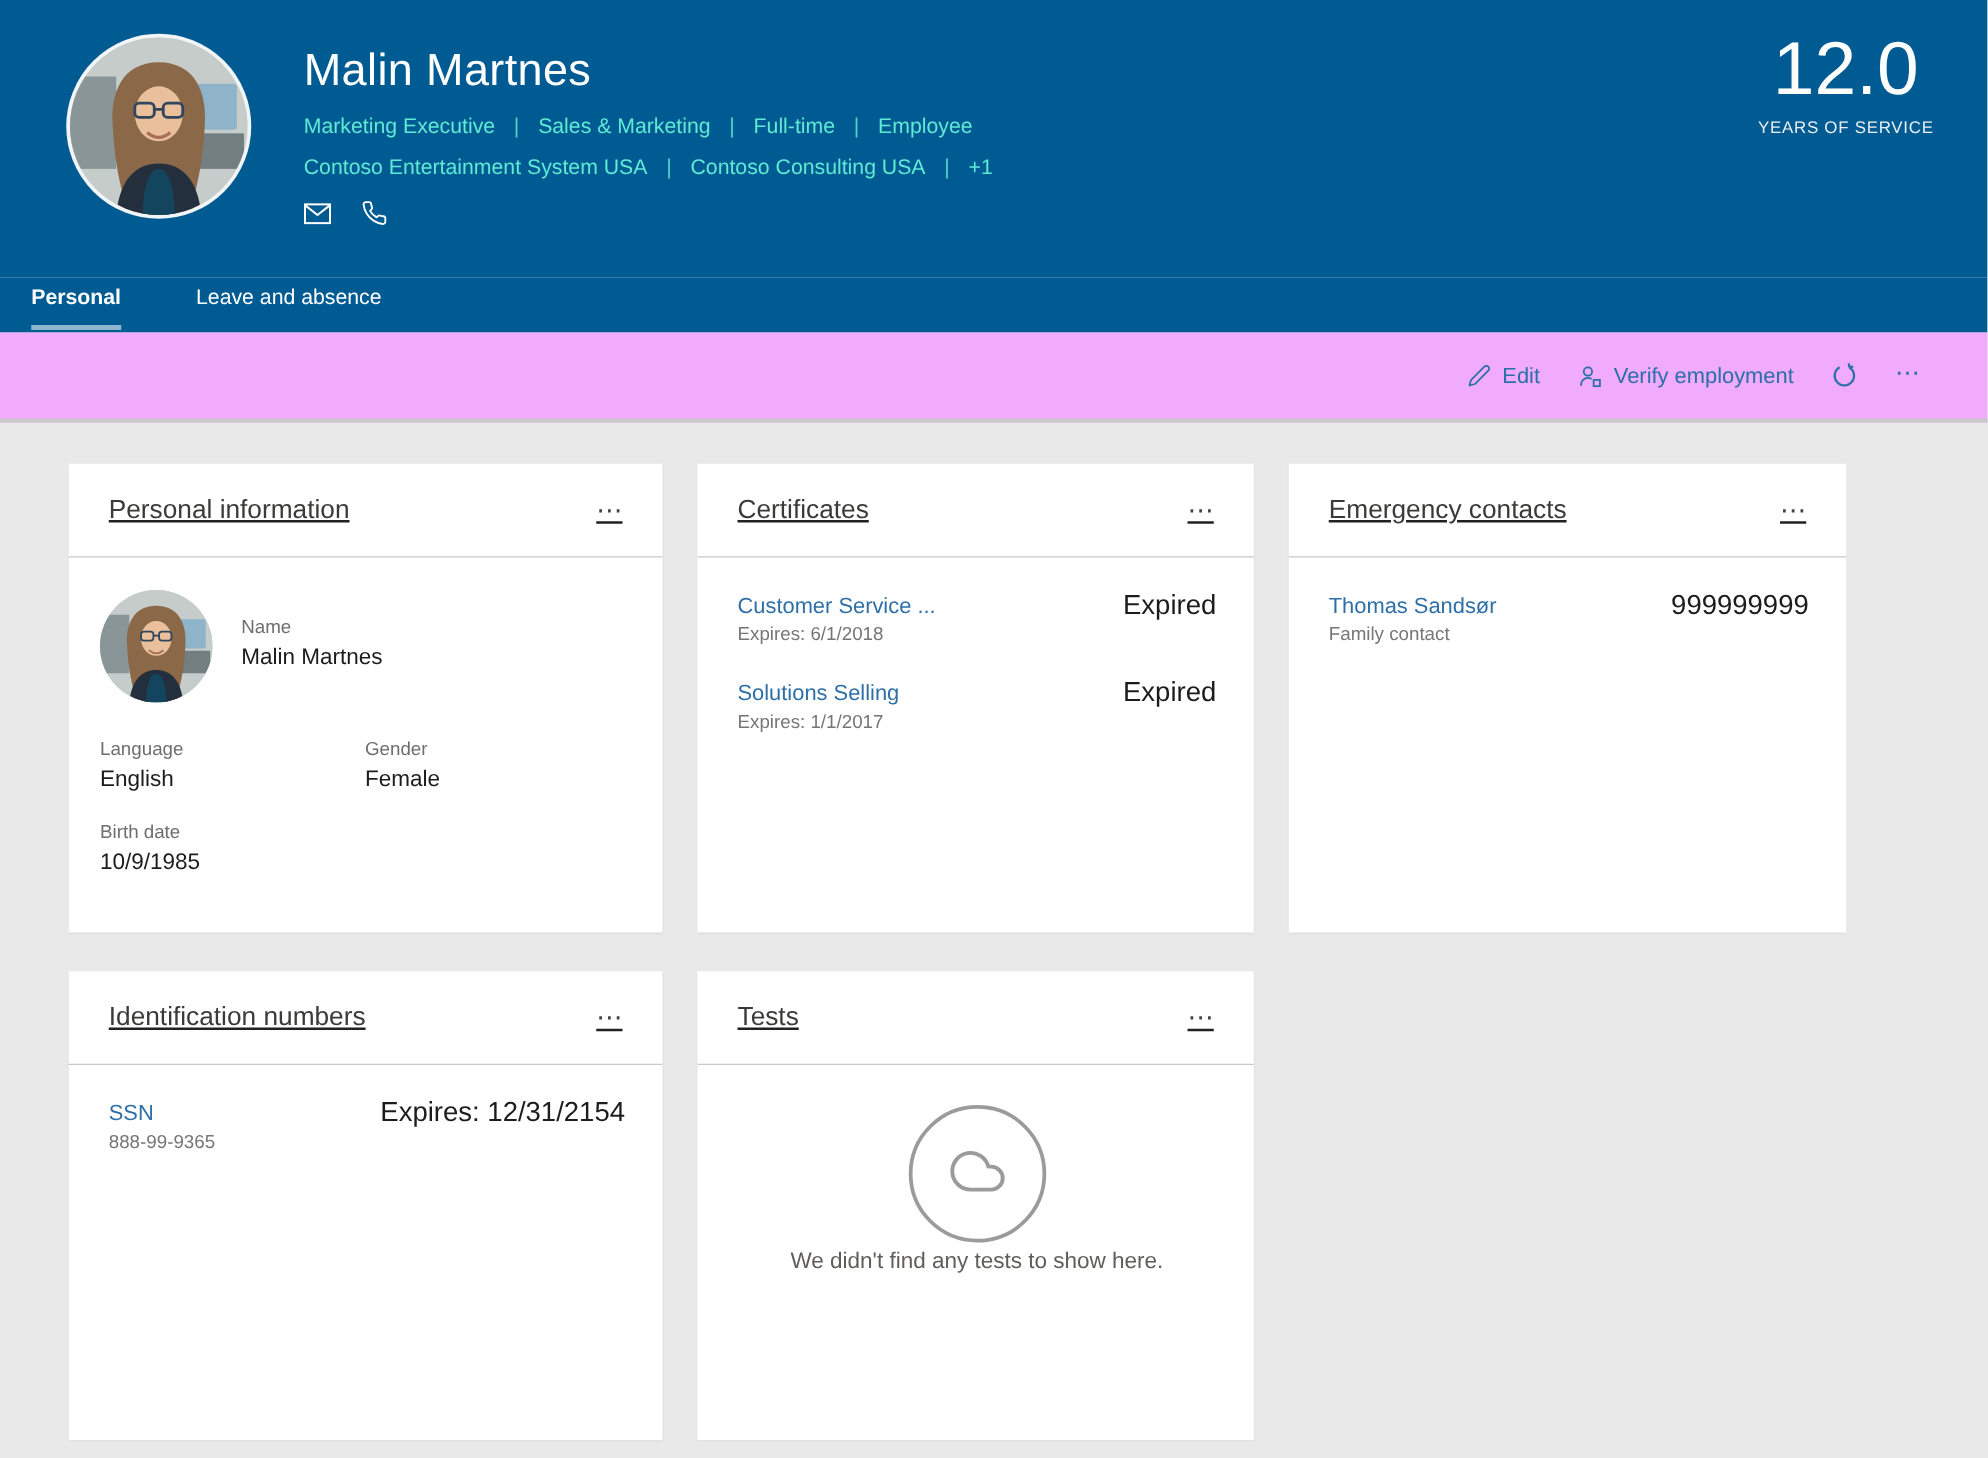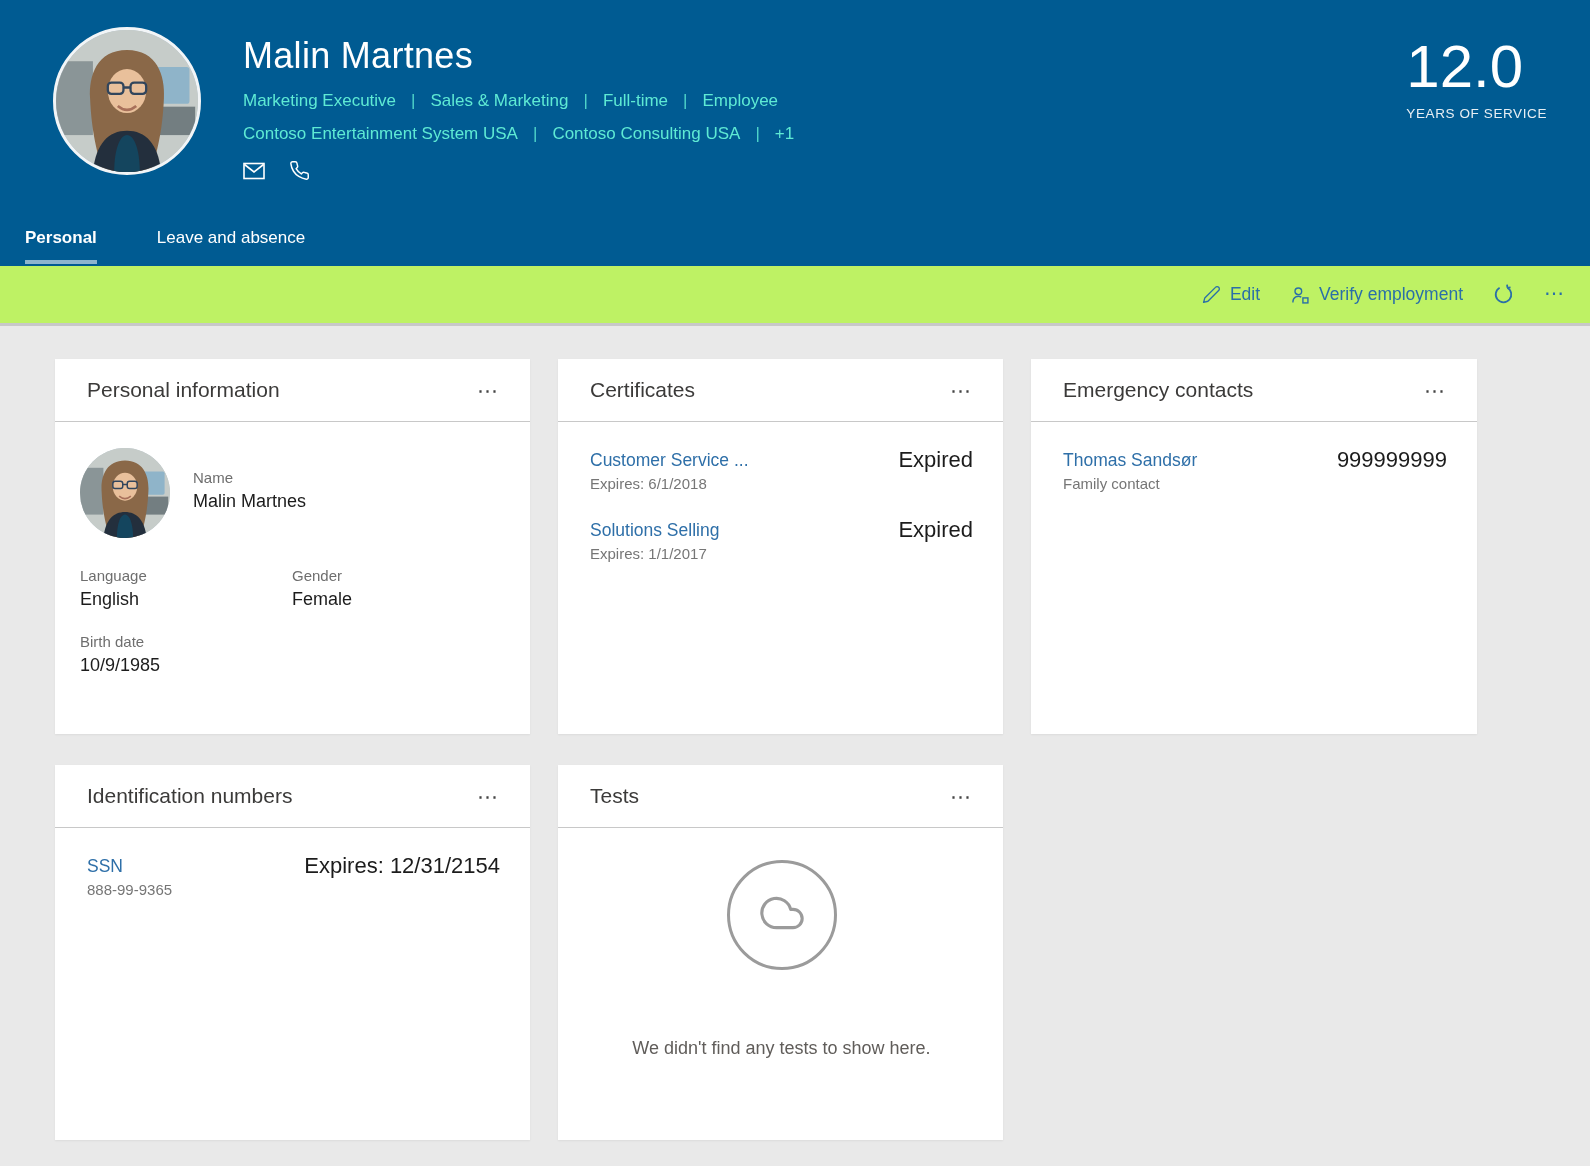--- a/index.html
+++ b/index.html
@@ -14,45 +14,45 @@
   .avatar-sm { width:90px; height:90px; border-radius:50%; overflow:hidden; flex:none; background:#b9c6cf; }
   .avatar-sm svg { display:block; width:100%; height:100%; }
 
   .hero-info { margin:34px 0 0 42px; color:#fff; }
   .employee-name { font-size:36px; font-weight:300; letter-spacing:.3px; line-height:44px; }
   .meta-line { margin-top:13px; font-size:17px; font-weight:300; color:#5eead4; }
   .meta-line .sep { margin:0 15px; opacity:.85; font-weight:300; }
   .contact-icons { margin-top:16px; display:flex; gap:24px; align-items:center; }
   .contact-icons .cicon { color:#fff; display:inline-flex; cursor:pointer; }
 
-  .years-block { position:absolute; top:36px; right:43px; text-align:left; color:#fff; }
+  .years-block { position:absolute; top:24px; right:43px; text-align:center; color:#fff; }
   .years-value { font-size:60px; font-weight:200; line-height:62px; }
   .years-label { margin-top:8px; font-size:13.5px; font-weight:300; letter-spacing:.6px; color:#e8eff4; }
 
   
   .tabs { background:#005b92; height:44px; display:flex; padding-left:25px; }
   .tab { color:#fff; font-size:17px; margin-right:60px; padding-top:6px; position:relative; cursor:pointer; }
   .tab.active { font-weight:700; }
   .tab.active::after { content:""; position:absolute; left:0; right:0; bottom:2px; height:4px;
                        background:rgba(255,255,255,.55); }
 
   
-  .toolbar { background:#bef264; height:60px; border-bottom:3px solid #c8c8c8;
-             display:flex; align-items:center; justify-content:flex-end; padding-right:24px; gap:30px; }
+  .toolbar { background:#f0abfc; height:72px; border-bottom:3px solid #c8c8c8;
+             display:flex; align-items:center; justify-content:flex-end; padding-right:52px; gap:30px; }
   .tb-btn { display:inline-flex; align-items:center; gap:9px; background:none; border:none;
             color:#2a6fa8; font-family:inherit; font-size:17.5px; cursor:pointer; }
   .tb-btn svg { display:block; }
   .tb-more { font-size:20px; letter-spacing:2px; line-height:1; padding-bottom:4px; }
 
   
   .content { padding:33px 0 0 55px; }
   .cards-grid { display:grid; grid-template-columns:475px 445px 446px; column-gap:28px; row-gap:31px; }
   .card { background:#fff; height:375px; box-shadow:0 1px 2px rgba(0,0,0,.06); display:flex; flex-direction:column; }
-  .card-header { height:63px; flex:none; display:flex; align-items:center; justify-content:space-between;
-                 padding:0 28px 0 32px; border-bottom:1px solid #c8c8c8; }
+  .card-header { height:75px; flex:none; display:flex; align-items:center; justify-content:space-between;
+                 padding:0 28px 0 32px; border-bottom:1px solid #c8c8c8;text-decoration:underline; }
   .card-title { font-size:21px; font-weight:400; color:#3b3a39; }
   .card-more { background:none; border:none; font-size:21px; color:#444; cursor:pointer; line-height:1;
                font-family:inherit; padding:2px 4px; }
   .card-body { padding:26px 30px 0 32px; flex:1; }
 
   
   .pi-body { padding-left:25px; }
   .pi-top { display:flex; margin-bottom:28px; }
   .pi-name { margin:20px 0 0 23px; }
   .f-label { font-size:15px; color:#6e6e6e; line-height:20px; }
@@ -63,21 +63,21 @@
   .list-row { display:flex; justify-content:space-between; margin-bottom:22px; }
   .row-main { min-width:0; }
   .row-link { font-size:17.5px; color:#2e6fa8; line-height:24px; cursor:pointer; text-decoration:none; display:inline-block; }
   .row-sub { font-size:15px; color:#767676; line-height:24px; }
   .row-right { font-size:22px; color:#1c1c1c; line-height:24px; flex:none; margin-left:12px; }
 
   
   .tests-body { display:flex; flex-direction:column; align-items:center; padding-top:32px; }
   .empty-circle { width:110px; height:110px; border:3px solid #9b9b9b; border-radius:50%;
                   display:flex; align-items:center; justify-content:center; color:#9b9b9b; }
-  .empty-msg { margin-top:64px; font-size:18px; color:#605d5a; text-align:center; width:320px; line-height:28px; }
+  .empty-msg { font-size:18px; color:#605d5a; text-align:center; width:320px; line-height:28px; }
 </style>
 </head>
 <body>
 
 <header class="hero">
   <div class="avatar-ring">
     <svg viewBox="0 0 100 100">
       <rect width="100" height="100" fill="#c6ccc9"></rect>
       <rect x="0" y="22" width="26" height="52" fill="#5a676e" opacity=".55"></rect>
       <rect x="58" y="26" width="36" height="26" rx="2" fill="#8fb4c9"></rect>

